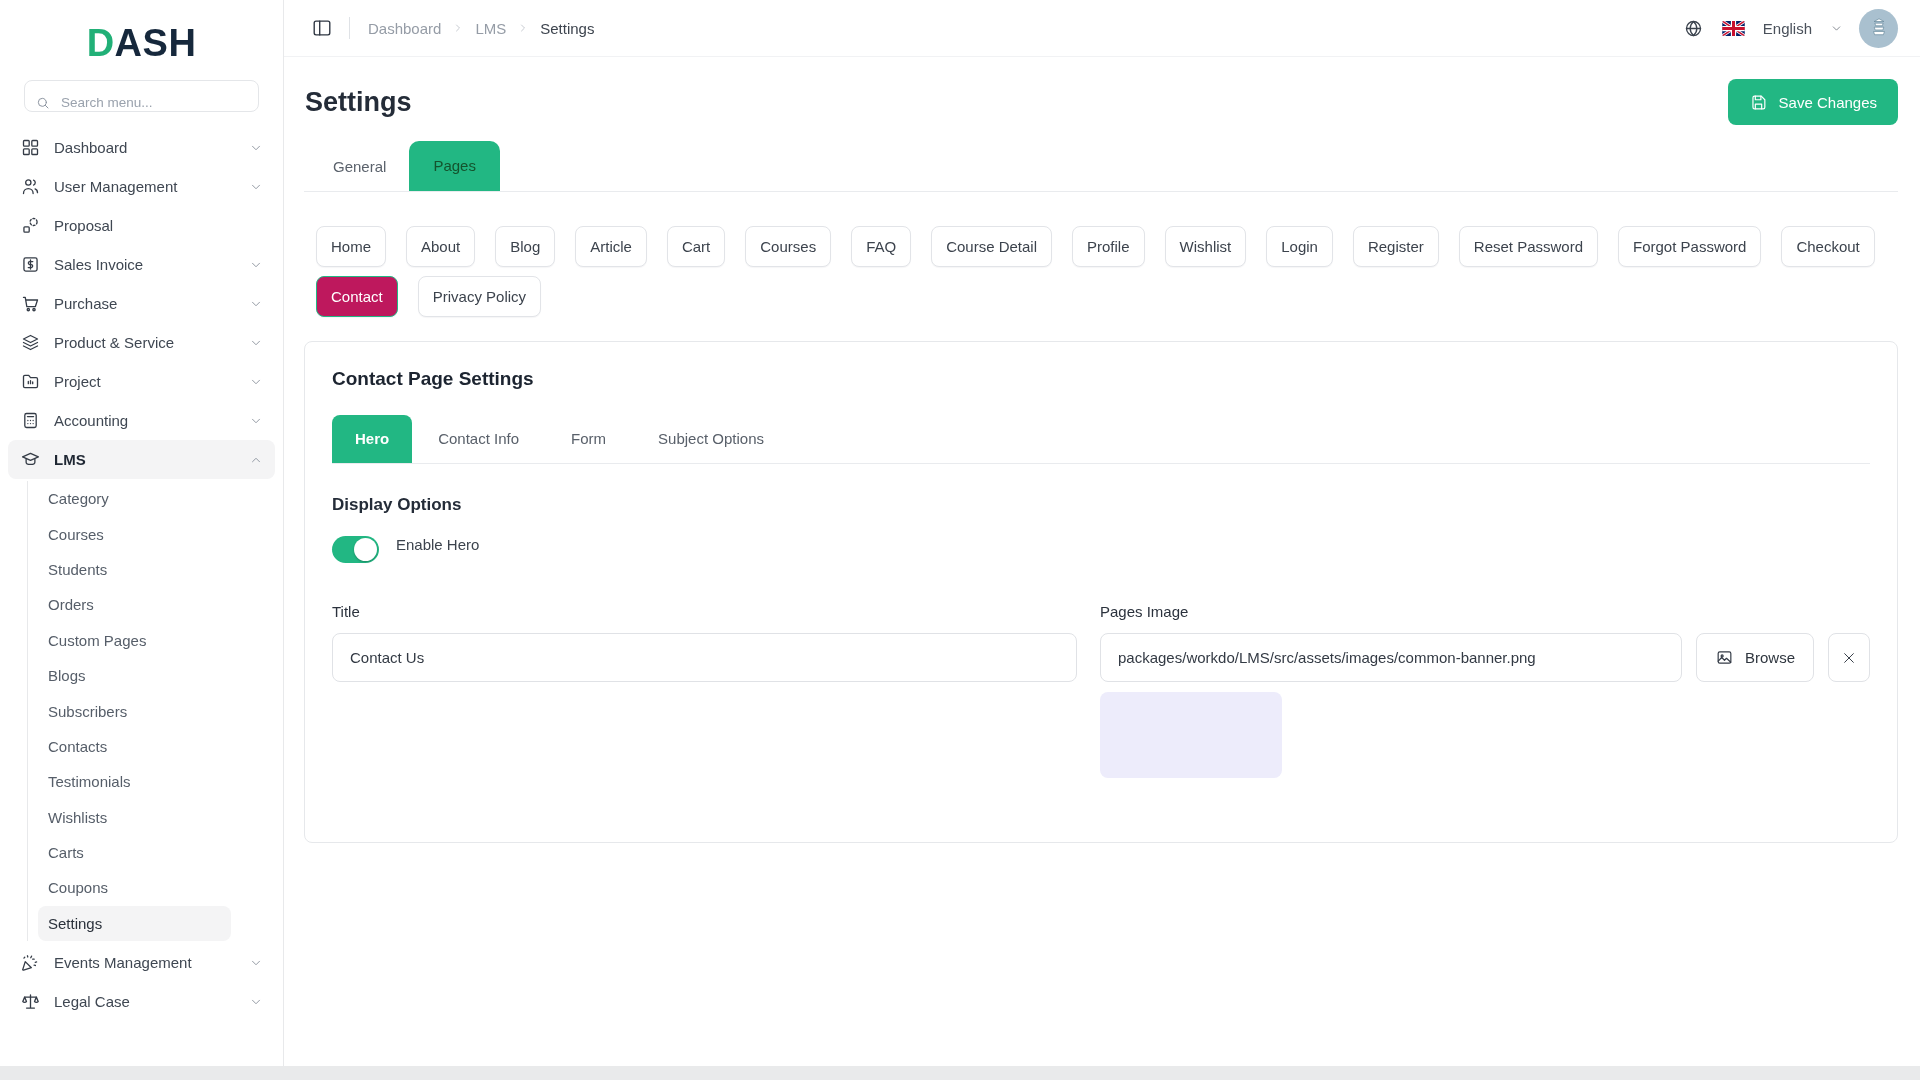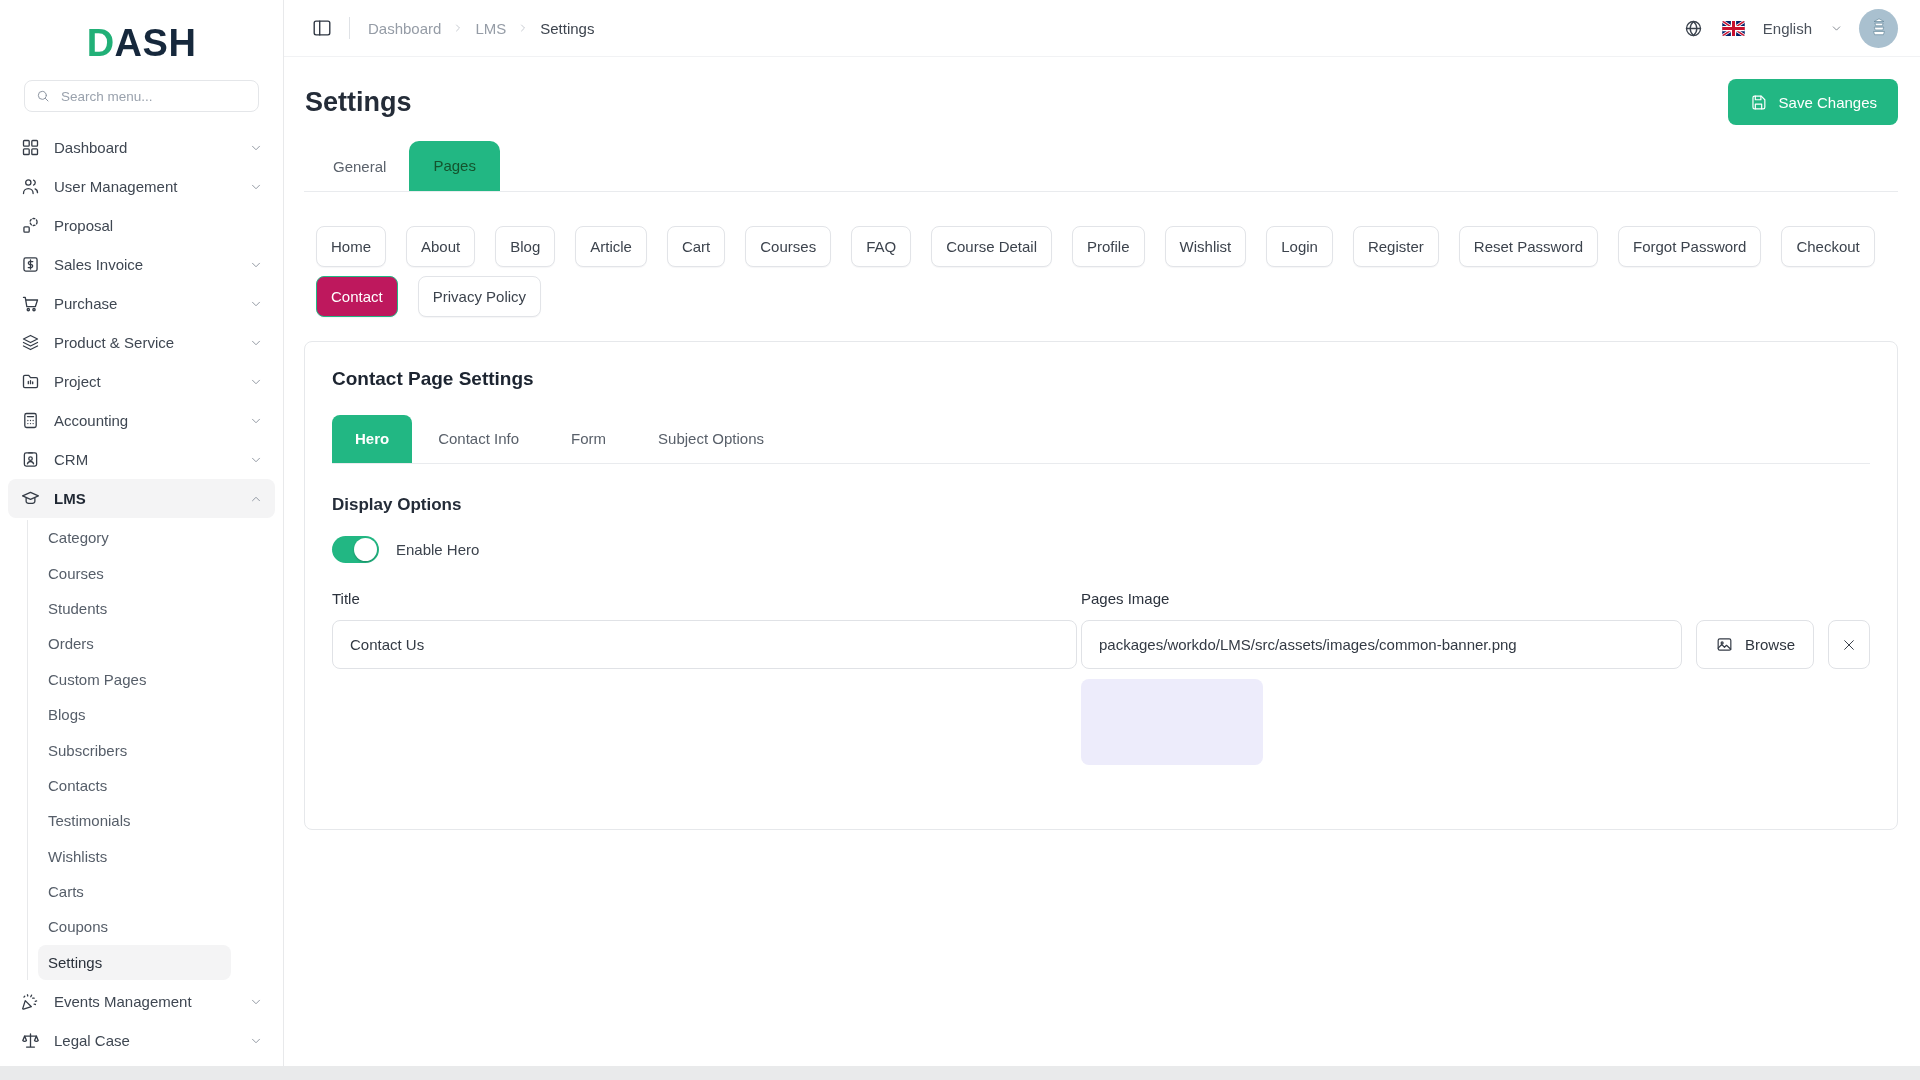--- a/index.html
+++ b/index.html
@@ -10,21 +10,21 @@
     font-family:"Liberation Sans", sans-serif;
     -webkit-font-smoothing:antialiased;
     overflow:hidden;
   }
   .app { display:flex; width:1920px; height:1066px; background:#fff; }
 
   
   .sidebar { flex:0 0 284px; width:284px; border-right:1px solid #e8e9eb; background:#fff; display:flex; flex-direction:column; overflow:hidden; }
   .logo { text-align:center; padding:24px 0 18px; font-size:38px; font-weight:700; letter-spacing:.5px; color:#16283c; line-height:1; }
   .logo .accent { color:#21b077; }
-  .search-box { margin:0 24px; height:32px; border:1px solid #e4e6e9; border-radius:8px; display:flex; align-items:center; gap:8px; padding:0 10px; background:#fff; }
+  .search-box { margin:0 24px; height:32px; border:1px solid #e4e6e9; border-radius:8px; display:flex; align-items:flex-end; gap:8px; padding:0 10px; background:#fff; }
   .search-box .sb-icon { width:16px; height:16px; color:#8d95a1; flex:0 0 16px; }
   .search-box input { border:none; outline:none; width:100%; font-size:13.5px; color:#5a6270; background:transparent; font-family:inherit; }
   .search-box input::placeholder { color:#9aa2ad; }
   .nav { margin-top:16px; padding:0 8px; flex:1; overflow:hidden; }
   .nav-item { height:39px; display:flex; align-items:center; gap:13px; padding:0 12px; border-radius:8px; color:#3f4752; font-size:15px; cursor:pointer; }
   .nav-item.active { background:#f4f4f5; color:#1f2733; font-weight:700; }
   .nav-icon { width:21px; height:21px; color:#353c47; flex:0 0 21px; }
   .nav-label { white-space:nowrap; }
   .nav-chevron { margin-left:auto; width:14px; height:14px; color:#858d98; flex:0 0 14px; }
   .submenu { margin:2px 0 2px 19px; border-left:1px solid #e8e9eb; }
@@ -64,26 +64,26 @@
   .page-btn { background:#fff; border:1px solid #e2e4e8; border-radius:8px; height:41px; padding:0 14px; font-size:15px; color:#3c434d; font-family:inherit; cursor:pointer; box-shadow:0 1px 1px rgba(16,24,40,.04); white-space:nowrap; }
   .page-btn.active { background:#be185d; border-color:#22b783; color:#fff; }
 
   .card { margin-top:24px; border:1px solid #e6e8eb; border-radius:8px; background:#fff; padding:26px 27px 64px; }
   .card-title { font-size:19px; font-weight:700; color:#1c2430; }
   .card-tabs { display:flex; align-items:center; margin-top:25px; border-bottom:1px solid #e9ebee; }
   .card-tab { background:transparent; border:none; font-size:15px; color:#59606a; padding:14px 26px 15px; font-family:inherit; cursor:pointer; }
   .card-tab.active { background:#22b783; color:#fff; border-radius:8px 8px 0 0; font-weight:600; padding:15px 23px 16px; }
 
   .section-title { font-size:17px; font-weight:700; color:#242c38; margin-top:31px; }
-  .toggle-row { margin-top:21px; display:flex; align-items:center; gap:17px; }
+  .toggle-row { margin-top:21px; display:flex; gap:17px; }
   .toggle { width:47px; height:27px; border-radius:15px; background:#22b783; position:relative; cursor:pointer; flex:0 0 47px; }
   .toggle-knob { position:absolute; top:2px; right:2px; width:23px; height:23px; border-radius:50%; background:#fff; box-shadow:0 1px 2px rgba(0,0,0,.25); }
   .toggle-label { font-size:15px; color:#3c434d; }
 
-  .fields { display:flex; gap:4px; margin-top:27px; }
+  .fields { display:flex; gap:23px; margin-top:40px; }
   .field-title-col { flex:0 0 745px; }
   .field-hero-col { flex:1; min-width:0; }
   .field-label { font-size:15px; color:#2b323d; margin-bottom:13px; }
   .text-input { width:100%; height:49px; border:1px solid #e0e2e6; border-radius:8px; padding:0 17px; font-size:15px; color:#333a44; font-family:inherit; outline:none; background:#fff; }
   .hero-row { display:flex; gap:14px; }
   .hero-input-wrap { flex:1; min-width:0; }
   .browse-btn { height:49px; border:1px solid #e0e2e6; background:#fff; border-radius:8px; padding:0 18px; display:flex; align-items:center; gap:11px; font-size:15px; color:#2f363f; font-family:inherit; cursor:pointer; flex:0 0 auto; }
   .browse-btn .btn-icon { width:19px; height:19px; color:#343b46; }
   .clear-btn { width:42px; height:49px; border:1px solid #e0e2e6; background:#fff; border-radius:8px; display:flex; align-items:center; justify-content:center; color:#3a414b; cursor:pointer; flex:0 0 42px; }
   .clear-btn .btn-icon { width:16px; height:16px; }
@@ -211,36 +211,20 @@
         </div>
         <div class="nav-item">
           <span class="nav-icon">
             <svg viewBox="0 0 24 24" fill="none" stroke="currentColor" stroke-width="1.5" stroke-linecap="round" stroke-linejoin="round">
               <rect x="5.5" y="4" width="13" height="16" rx="2"></rect>
               <path d="M8.5 7.5h7"></path>
               <path d="M9 12h.01M12 12h.01M15 12h.01M9 15.5h.01M12 15.5h.01M15 15.5h.01"></path>
             </svg>
           </span>
           <span class="nav-label">Accounting</span>
-          <span class="nav-chevron">
-            <svg viewBox="0 0 24 24" fill="none" stroke="currentColor" stroke-width="1.5" stroke-linecap="round" stroke-linejoin="round">
-              <path d="m6 9 6 6 6-6"></path>
-            </svg>
-          </span>
-        </div>
-        <div class="nav-item">
-          <span class="nav-icon">
-            <svg viewBox="0 0 24 24" fill="none" stroke="currentColor" stroke-width="1.5" stroke-linecap="round" stroke-linejoin="round">
-              <rect x="5" y="4.5" width="14" height="15" rx="2"></rect>
-              <path d="M10 4.5h4"></path>
-              <circle cx="12" cy="11" r="2"></circle>
-              <path d="M8.5 17c.5-1.7 1.9-2.7 3.5-2.7s3 1 3.5 2.7"></path>
-            </svg>
-          </span>
-          <span class="nav-label">CRM</span>
           <span class="nav-chevron">
             <svg viewBox="0 0 24 24" fill="none" stroke="currentColor" stroke-width="1.5" stroke-linecap="round" stroke-linejoin="round">
               <path d="m6 9 6 6 6-6"></path>
             </svg>
           </span>
         </div>
         <div class="nav-item active">
           <span class="nav-icon">
             <svg viewBox="0 0 24 24" fill="none" stroke="currentColor" stroke-width="1.5" stroke-linecap="round" stroke-linejoin="round">
               <path d="M12 5 3 9l9 4 9-4z"></path>

